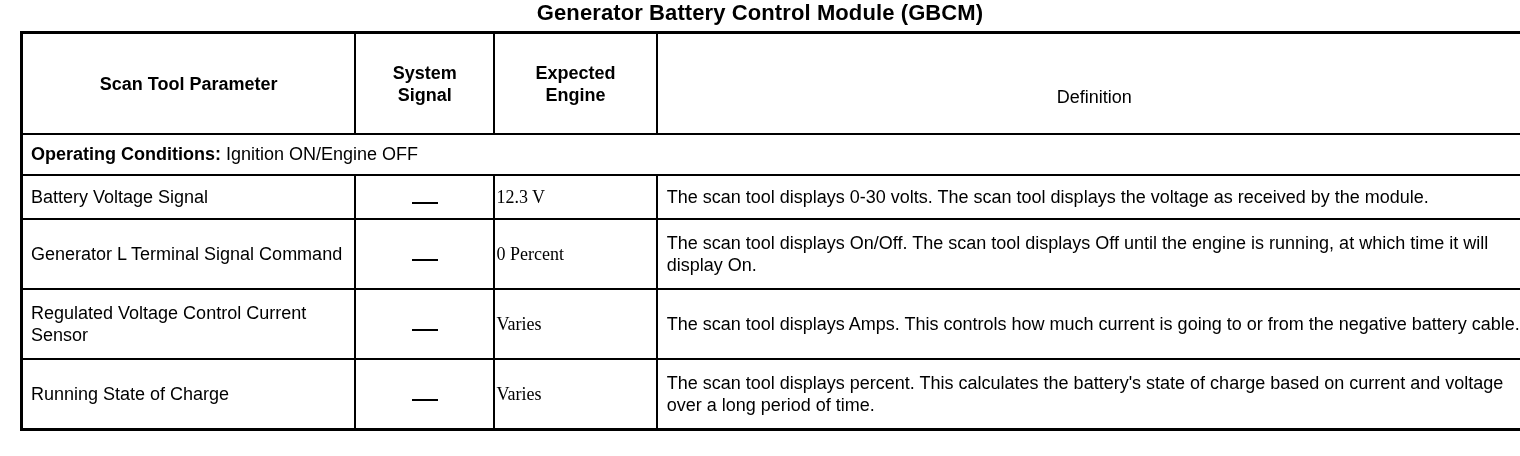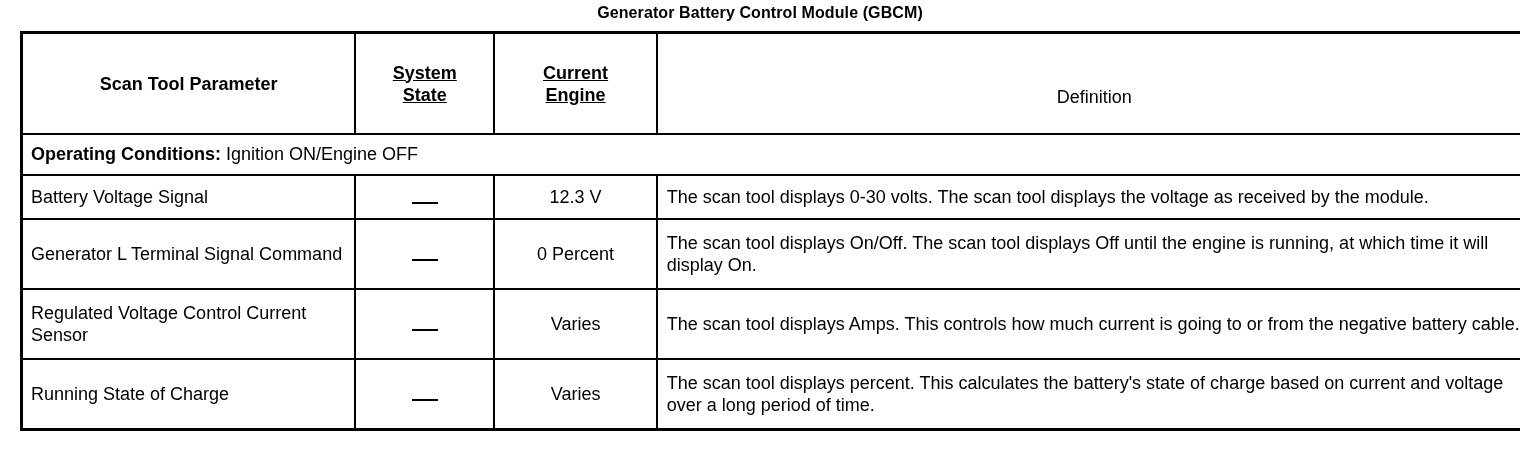--- a/index.html
+++ b/index.html
@@ -16,21 +16,21 @@
   }
   .page {
     width: 1520px;
     height: 456px;
     position: relative;
     box-sizing: border-box;
   }
   .doc-title {
     text-align: center;
     font-weight: bold;
-    font-size: 16px;
+    font-size: 22px;
     letter-spacing: 0.1px;
     padding-top: 2px;
     padding-bottom: 7px;
     line-height: 22px;
   }
   table.spec {
     border-collapse: collapse;
     table-layout: fixed;
     width: 1514px;
     margin-left: 20px;
@@ -51,40 +51,41 @@
     font-weight: bold;
     text-align: center;
     height: 72px;
     padding: 2px 6px;
   }
   table.spec thead th.defcol {
     vertical-align: bottom;
     padding-bottom: 25px;
     font-weight: normal;
   }
-  .hdr-two-line { display: block; text-decoration: underline; }
+  .hdr-two-line { display: block; }
 
   td.cond {
     padding: 5px 8px 6px 8px;
     height: 28px;
     font-size: 18px;
   }
   td.cond b { font-weight: bold; }
 
   td.param {
     padding: 8px 4px 8px 8px;
     vertical-align: middle;
   }
   td.state {
     text-align: center;
     vertical-align: middle;
   }
   td.value {
-    text-align: center;
+    text-align: left;
     vertical-align: middle;
+    font-family: Liberation Serif, serif;
   }
   td.defn {
     padding: 7px 10px 7px 9px;
     vertical-align: middle;
   }
   .dash {
     display: inline-block;
     width: 26px;
     border-bottom: 2px solid #000;
     height: 10px;
@@ -107,24 +108,24 @@
       <col class="c1">
         <col class="c2">
         <col class="c3">
         <col class="c4">
     </colgroup>
     <thead>
       <tr>
         <th>Scan Tool Parameter</th>
         <th>
           <span class="hdr-two-line">System</span>
-          <span class="hdr-two-line">State</span>
+          <span class="hdr-two-line">Signal</span>
         </th>
         <th>
-          <span class="hdr-two-line">Current</span>
+          <span class="hdr-two-line">Expected</span>
           <span class="hdr-two-line">Engine</span>
         </th>
         <th class="defcol">Definition</th>
       </tr>
     </thead>
     <tbody>
       <tr>
         <td class="cond" colspan="4"><b>Operating Conditions:</b> <span>Ignition ON/Engine OFF</span></td>
       </tr>
 

